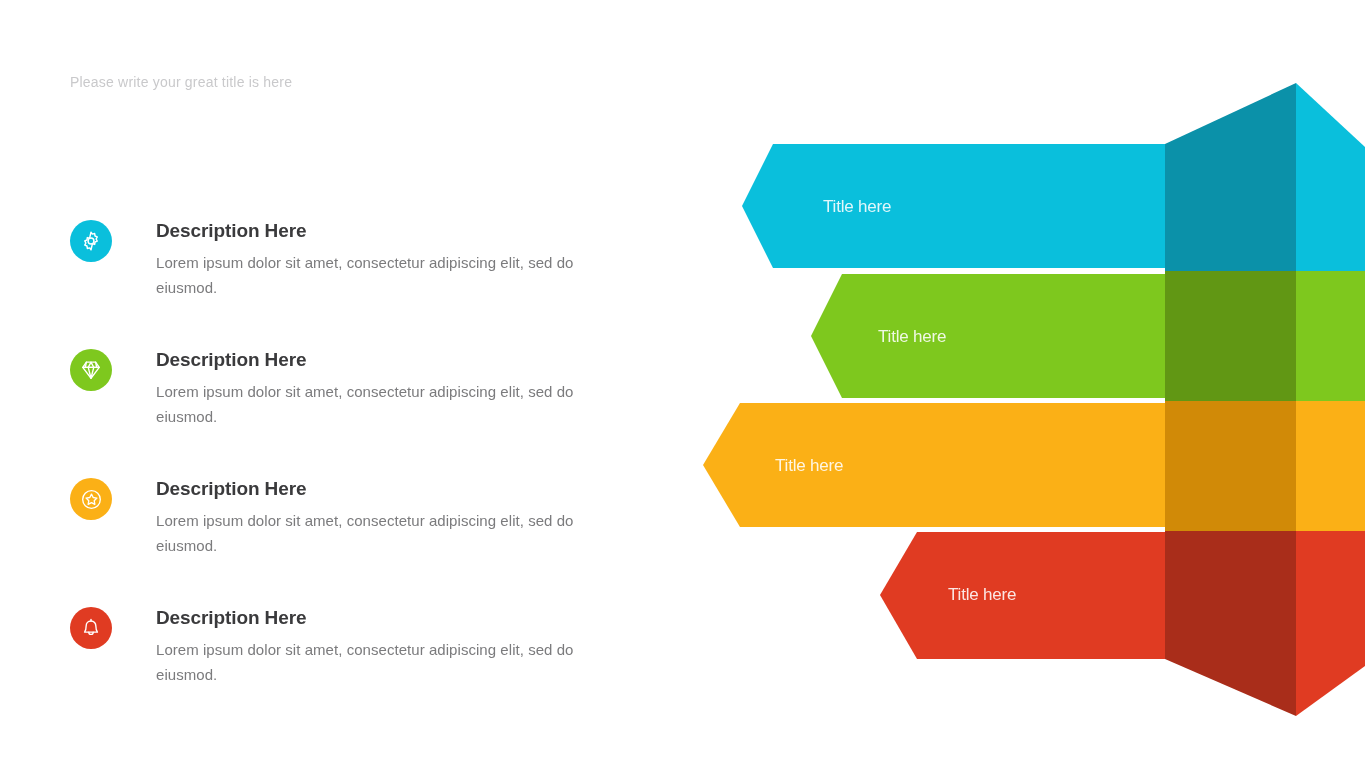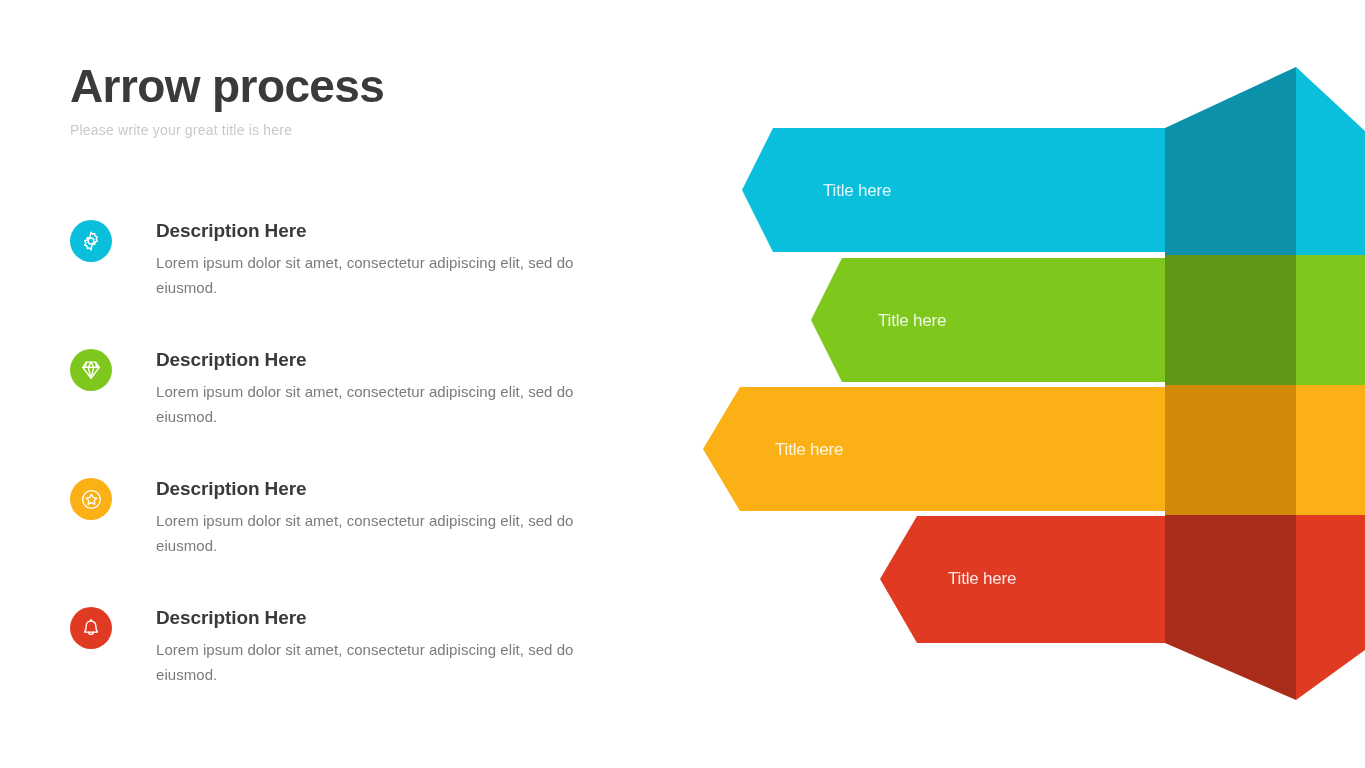--- a/index.html
+++ b/index.html
@@ -35,35 +35,34 @@
   .item-title {
     font-size:19px; font-weight:bold; color:#3a3a3c;
     line-height:1.35; letter-spacing:-.1px;
   }
   .item-desc {
     margin-top:6px; font-size:15px; color:#7b7b7d;
     line-height:25px; max-width:440px; letter-spacing:.05px;
   }
 
   
-  .diagram { position:absolute; left:690px; top:50px; width:675px; height:680px; }
+  .diagram { position:absolute; left:690px; top:66px; width:675px; height:680px; }
   .diagram svg { display:block; }
   .arrow-label {
     fill:#ffffff; fill-opacity:.88;
     font-family:"Liberation Sans","DejaVu Sans",sans-serif;
     font-size:17px; letter-spacing:-.2px;
   }
 </style>
 </head>
 <body>
 
 <div class="slide">
 
   <div class="head">
-    <div class="title">Arrow process</div>
     <div class="subtitle">Please write your great title is here</div>
   </div>
 
   <div class="items">
 
     <div class="item">
       <div class="badge" style="background:#0ABFDC">
         <span>
           <svg width="22" height="22" viewBox="0 0 24 24" fill="none" stroke="#ffffff" stroke-width="1.6" stroke-linecap="round" stroke-linejoin="round">
             <circle cx="12" cy="12" r="3.2"></circle>

